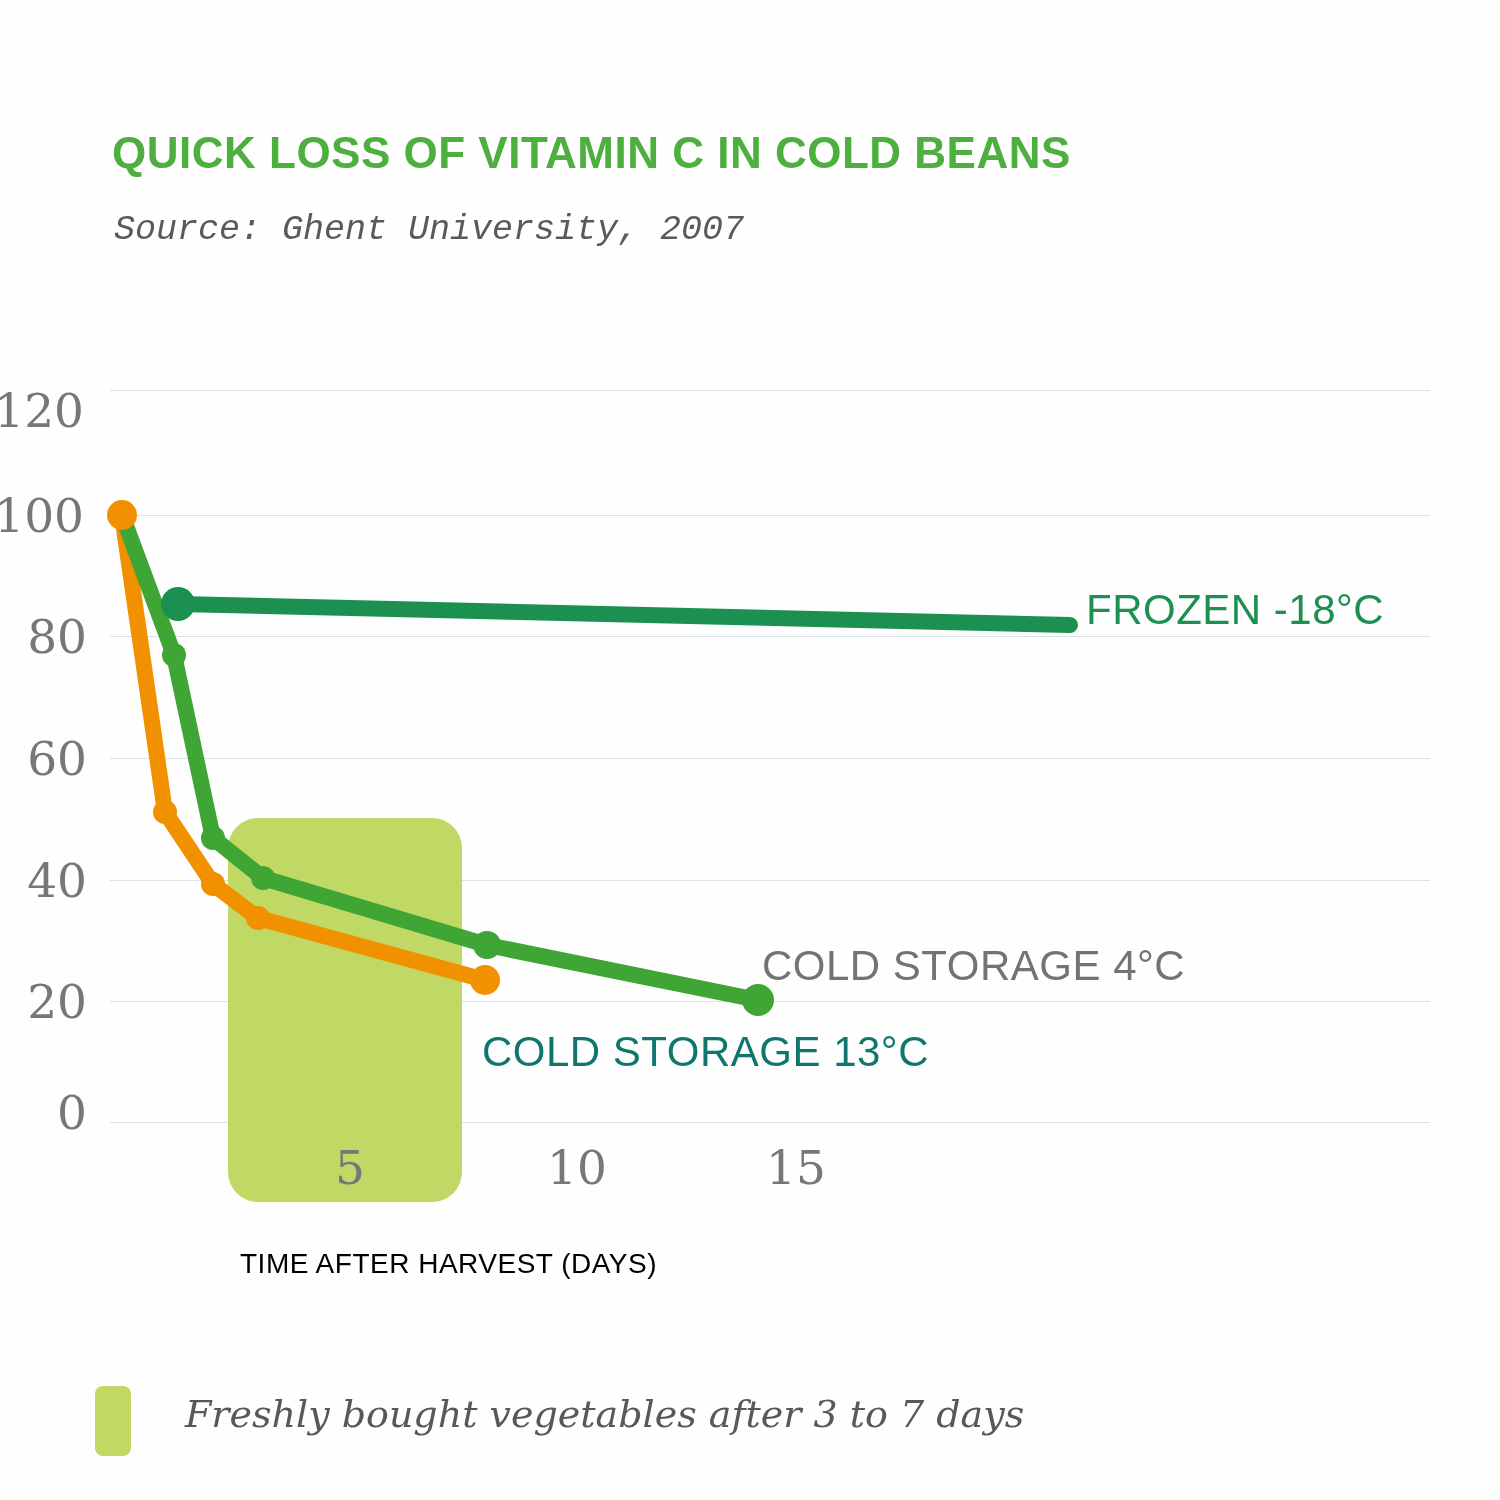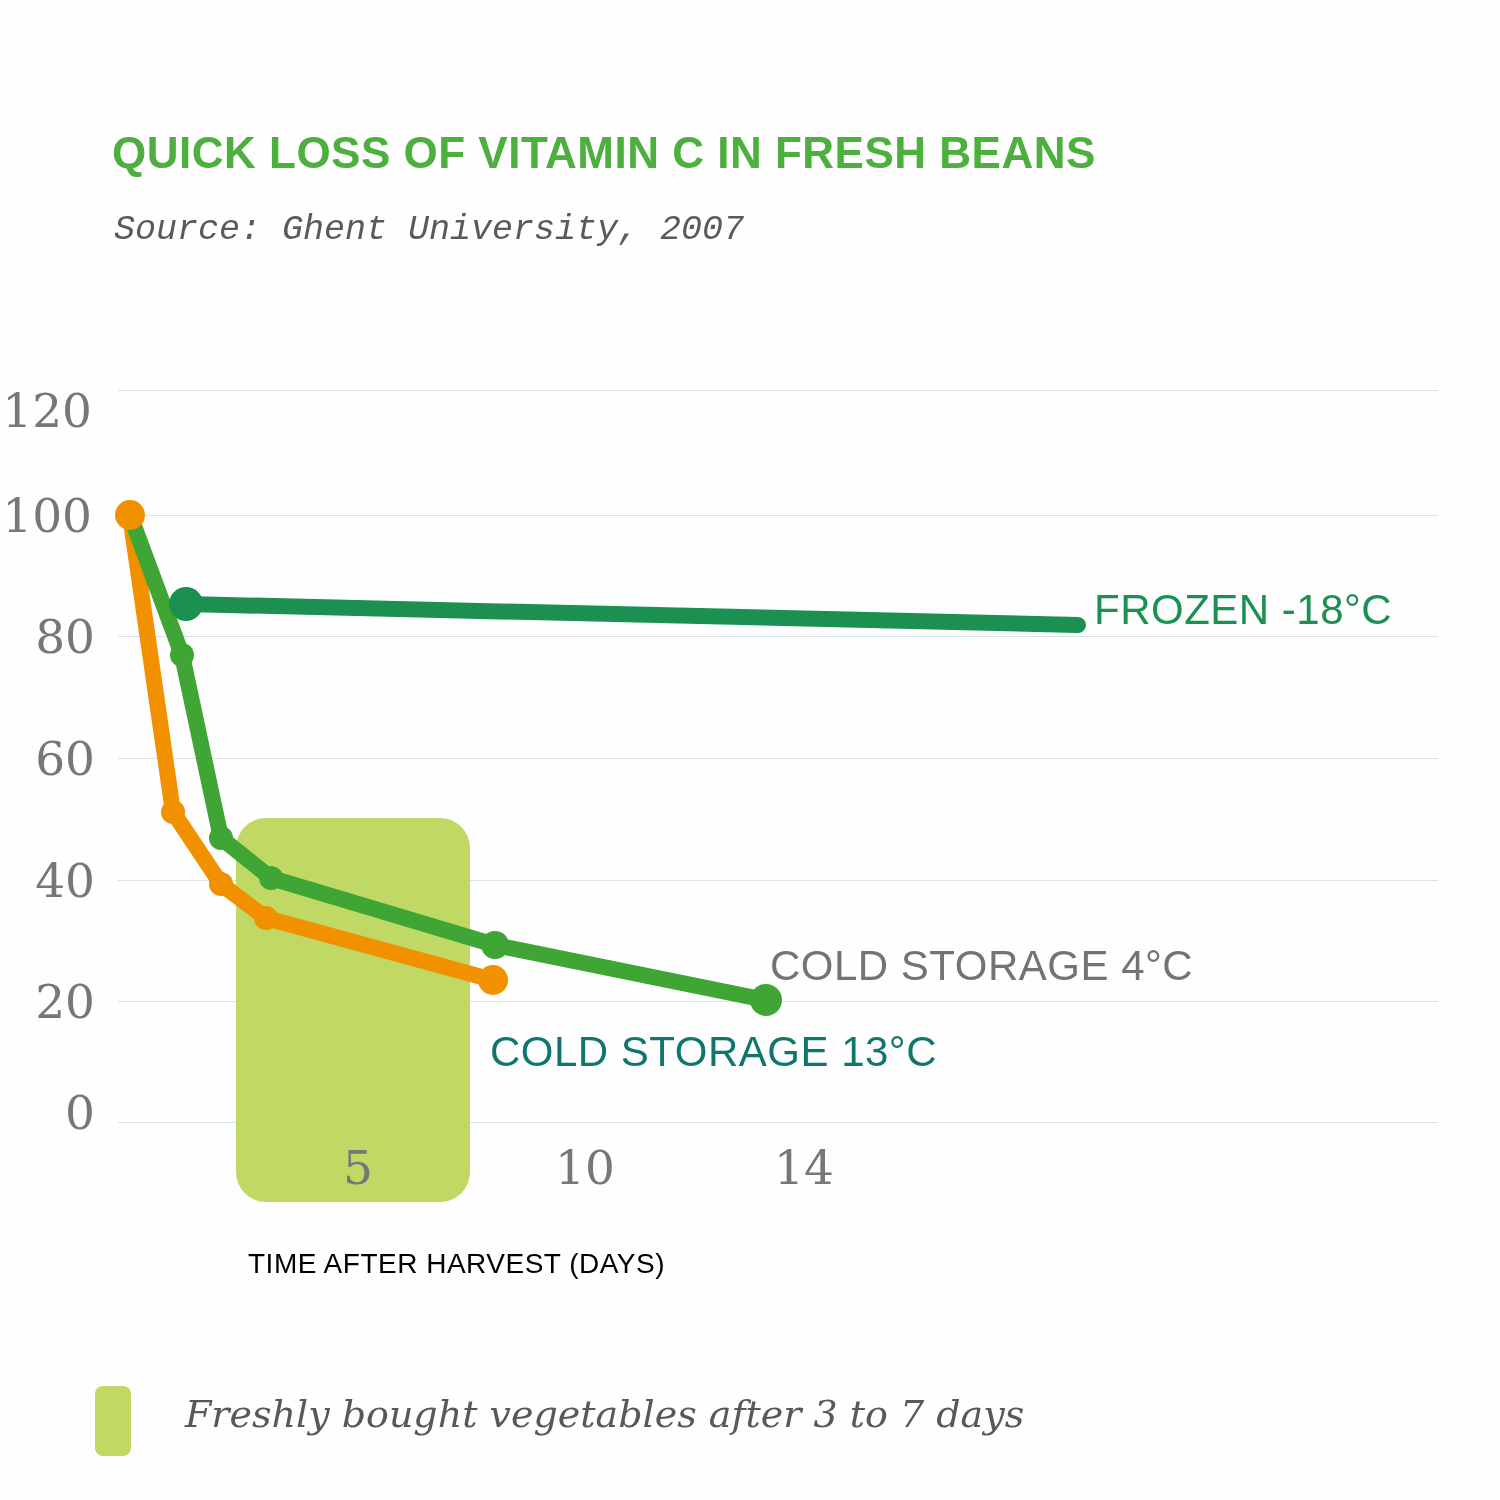--- a/index.html
+++ b/index.html
@@ -34,21 +34,21 @@
     font-family: Liberation Mono, monospace;
     font-style: italic;
     font-size: 35px;
     color: #5a5a5a;
     white-space: nowrap;
   }
 
   
   #plot {
     position: absolute;
-    left: 8px;
+    left: 0;
     top: 0;
     width: 1377px;
     height: 1500px;
   }
   .gridline {
     position: absolute;
     left: 110px;
     width: 1320px;
     height: 1px;
     background: #d7e3e6;
@@ -133,21 +133,21 @@
     width: 1500px;
     height: 1500px;
     pointer-events: none;
   }
 </style>
 </head>
 <body>
 
 <div id="page">
 
-  <div id="chart-title">QUICK LOSS OF VITAMIN C IN FRESH BEANS</div>
+  <div id="chart-title">QUICK LOSS OF VITAMIN C IN COLD BEANS</div>
   <div id="chart-subtitle">Source: Ghent University, 2007</div>
 
   <div id="plot">
 
     <div class="gridline" style="top:390px"></div>
     <div class="gridline" style="top:515px"></div>
     <div class="gridline" style="top:636px"></div>
     <div class="gridline" style="top:758px"></div>
     <div class="gridline" style="top:880px"></div>
     <div class="gridline" style="top:1001px"></div>
@@ -158,21 +158,21 @@
     <div class="ytick" style="left:-13px;  top:609px">80</div>
     <div class="ytick" style="left:-13px;  top:731px">60</div>
     <div class="ytick" style="left:-13px;  top:853px">40</div>
     <div class="ytick" style="left:-13px;  top:974px">20</div>
     <div class="ytick" style="left:-13px;  top:1085px">0</div>
 
     <div id="highlight-band"></div>
 
     <div class="xtick" style="left:290px; top:1140px">5</div>
     <div class="xtick" style="left:517px; top:1140px">10</div>
-    <div class="xtick" style="left:736px; top:1140px">14</div>
+    <div class="xtick" style="left:736px; top:1140px">15</div>
 
     <svg class="lines" viewBox="0 0 1500 1500">
 
       <polyline points="122,515 165,812 213,884 258,918 485,980" fill="none" stroke="#F29100" stroke-width="16" stroke-linecap="round" stroke-linejoin="round"></polyline>
 
       <polyline points="122,515 174,655 213,838 263,878 487,945 758,1000" fill="none" stroke="#3FA535" stroke-width="16" stroke-linecap="round" stroke-linejoin="round"></polyline>
 
       <polyline points="178,604 1070,625" fill="none" stroke="#1B9050" stroke-width="16" stroke-linecap="round" stroke-linejoin="round"></polyline>
 
       <circle cx="122" cy="515" r="15" fill="#F29100"></circle>

